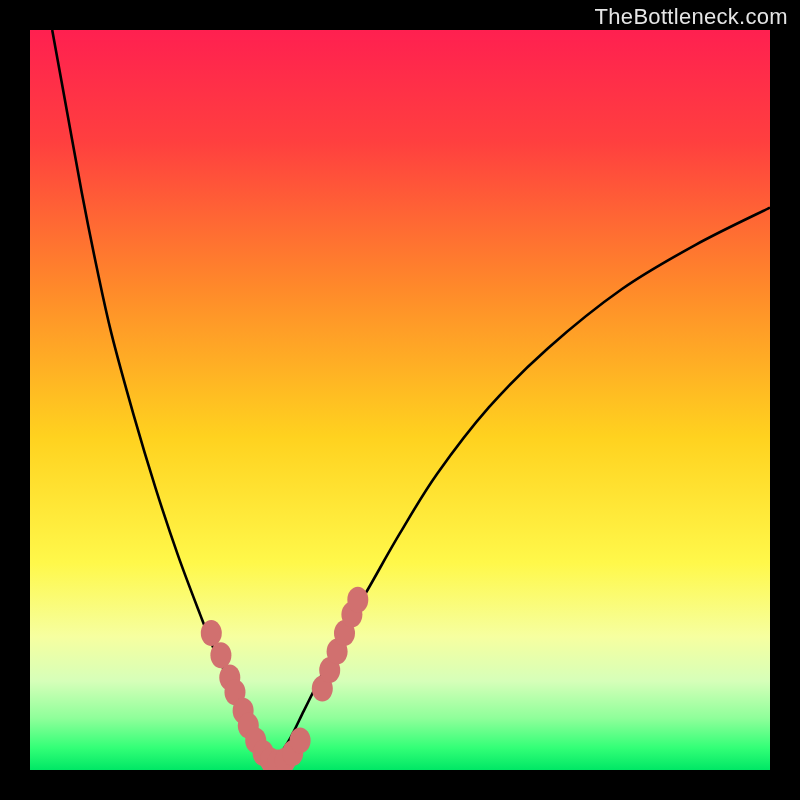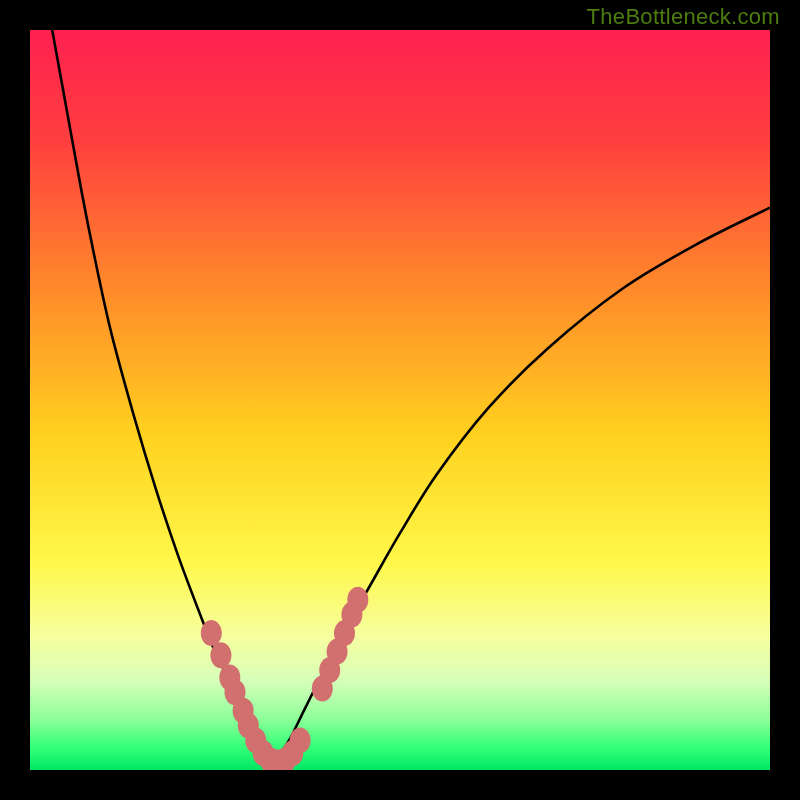--- a/index.html
+++ b/index.html
@@ -30,24 +30,24 @@
     position: absolute;
     inset: 0;
   }
   .curves {
     position: absolute;
     inset: 0;
   }
   .watermark {
     position: absolute;
     top: 4px;
-    right: 20px;
+    right: 12px;
     font-family: Arial, Helvetica, sans-serif;
     font-size: 22px;
-    color: #4d7c0f;
+    color: #e5e5e5;
     letter-spacing: 0.3px;
   }
 </style>
 </head>
 <body>
 
 <div class="frame">
   <div class="plot-area">
     <svg class="gradient" viewBox="0 0 740 740" preserveAspectRatio="none">
       <defs>

